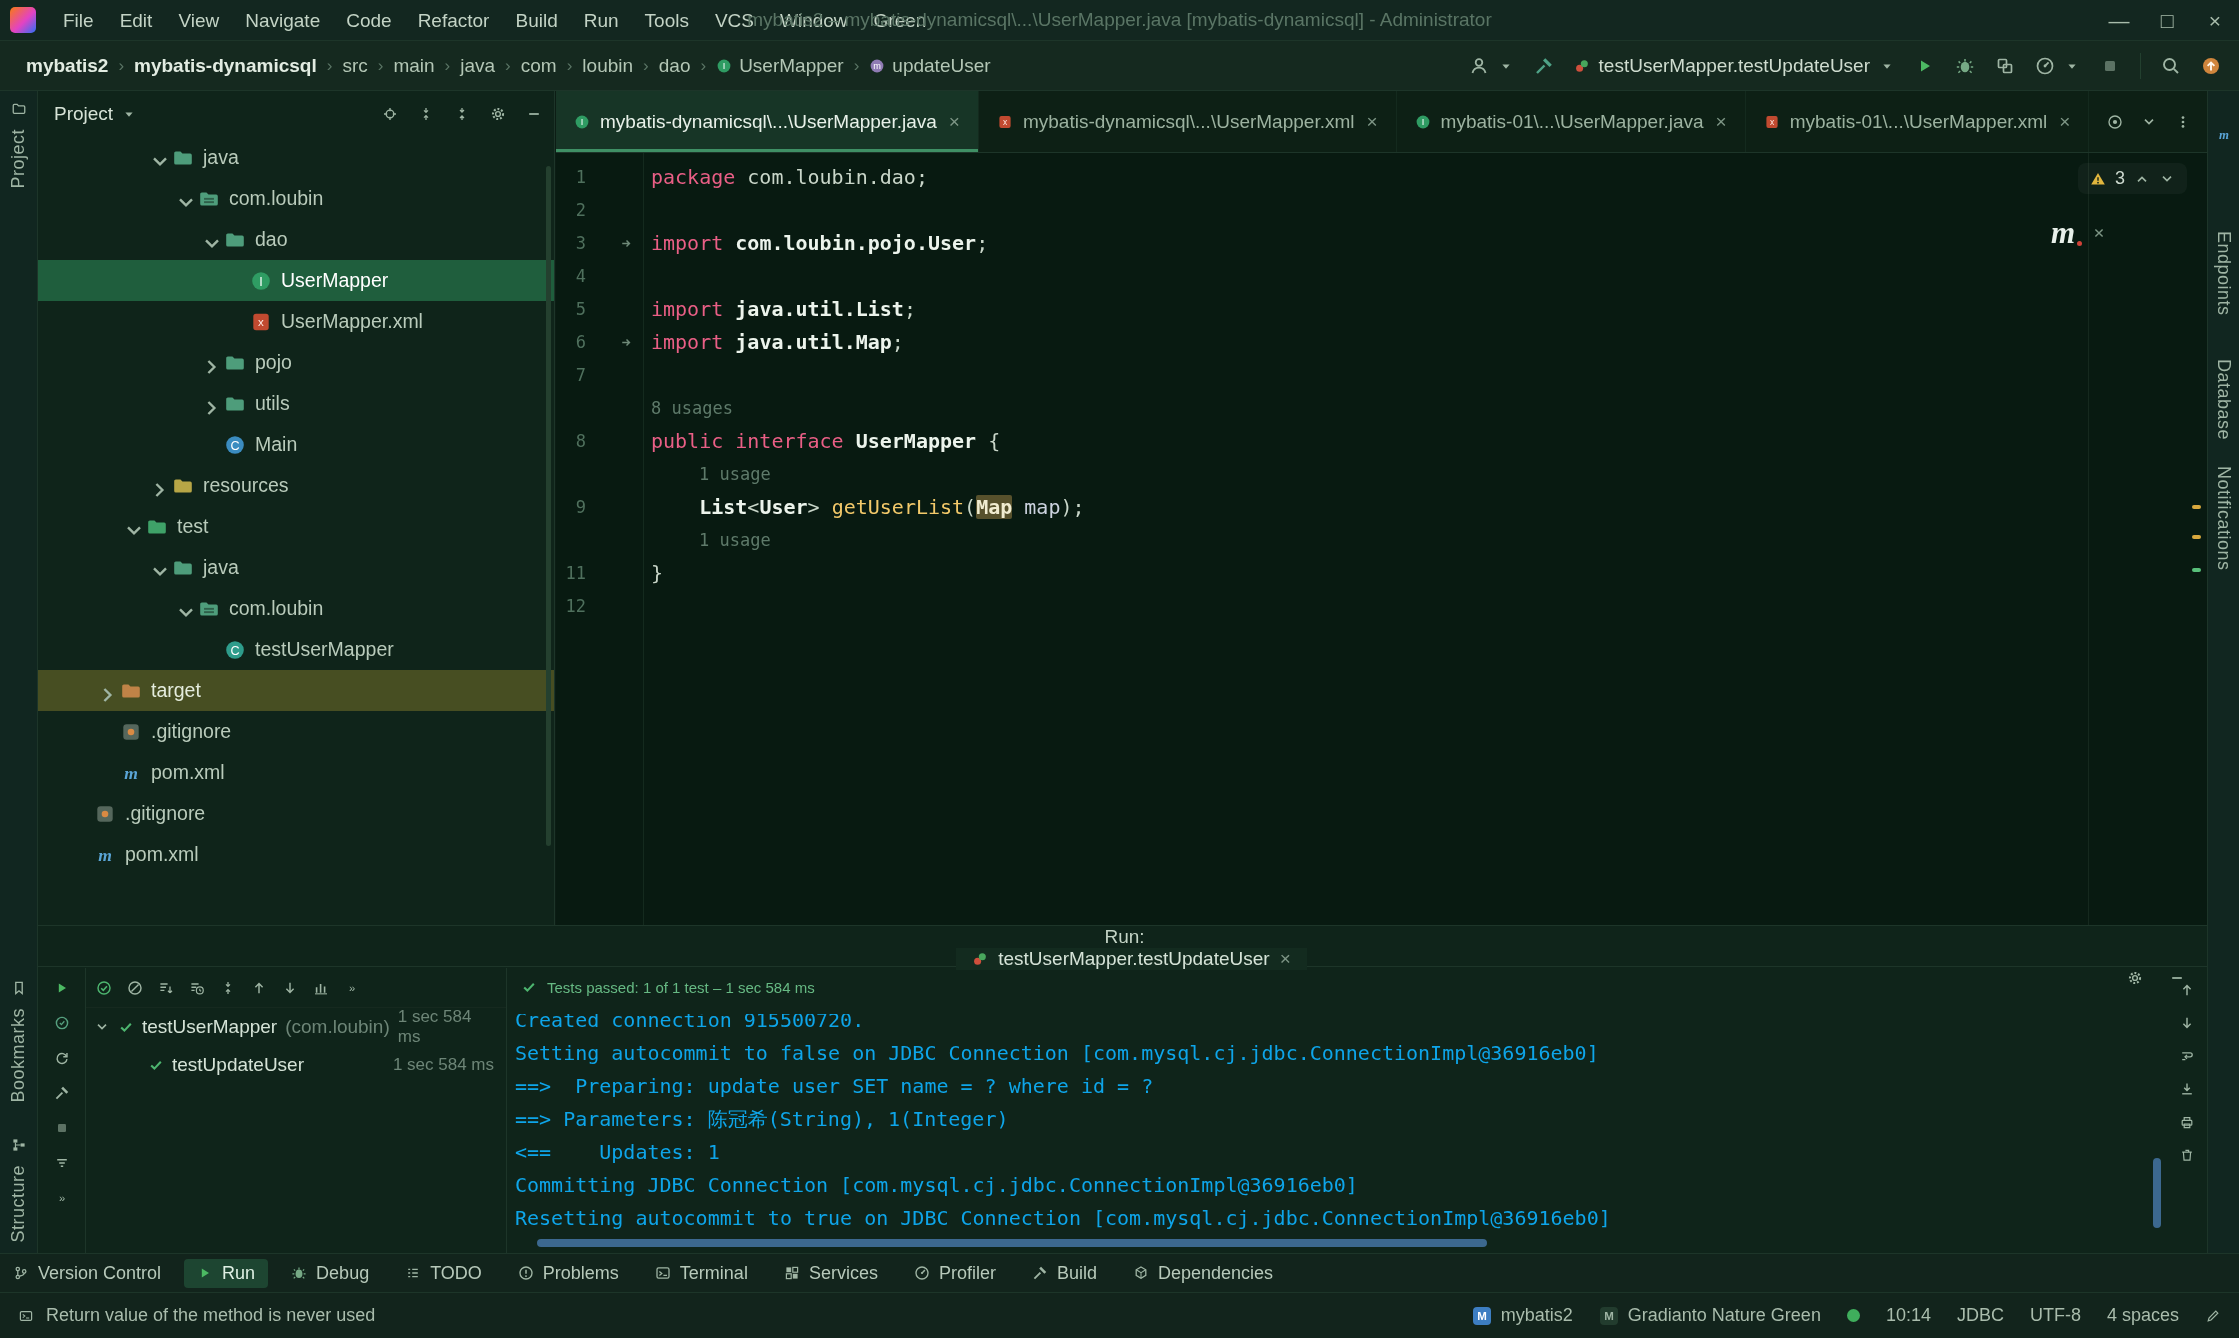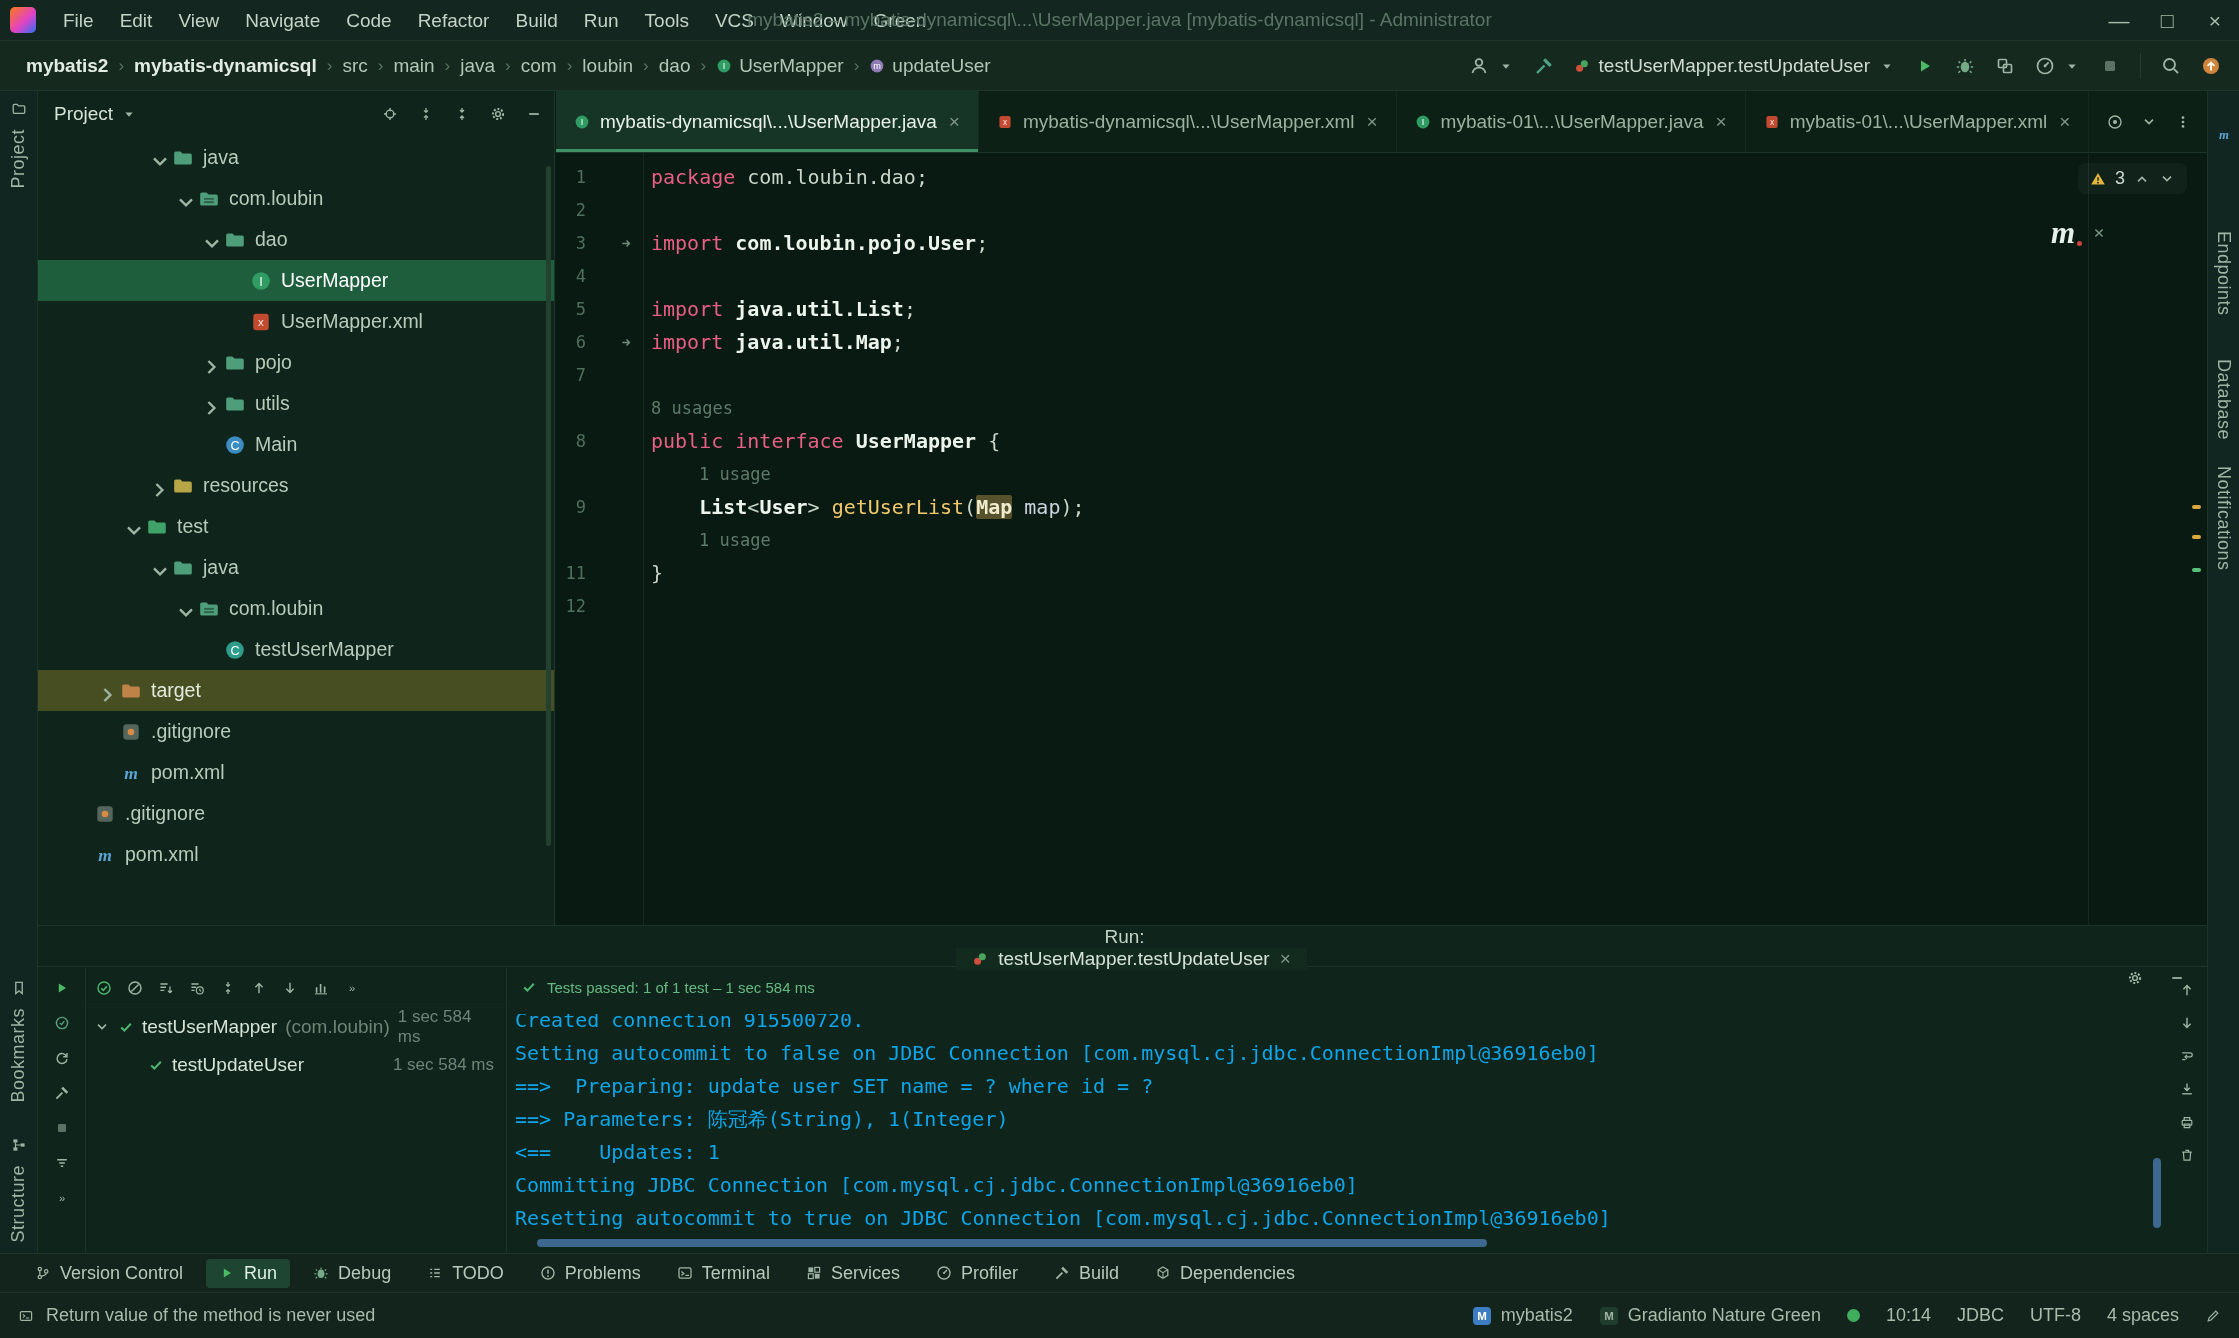--- a/index.html
+++ b/index.html
@@ -99,21 +99,21 @@
   .test-row .time { margin-left:auto; color:#6d8577; font-size:17px; padding-right:12px; }
   .console { position:absolute; left:469px; top:0; right:40px; bottom:0; overflow:hidden; }
   .tests-status { position:absolute; top:0; left:14px; height:38px; display:flex; align-items:center; gap:10px; font-size:15px; color:#66b983; }
   .console-lines { position:absolute; top:46px; left:8px; right:36px; bottom:14px; overflow:hidden; font-family:"DejaVu Sans Mono",monospace; font-size:20px; line-height:33px; color:#0ea5e9; white-space:pre; }
   .console-lines .cline:first-child { margin-top:-10px; }
   .console-vscroll { position:absolute; right:6px; top:190px; width:8px; height:70px; background:#3c688f; border-radius:4px; }
   .console-hscroll { position:absolute; left:30px; bottom:6px; width:950px; height:8px; background:#3c688f; border-radius:4px; }
   .run-right-icons { position:absolute; right:0; top:0; bottom:0; width:40px; display:flex; flex-direction:column; align-items:center; padding-top:14px; gap:17px; }
 
   
-  .bottom-bar { position:absolute; left:0; right:0; top:1253px; height:39px; background:#12241c; border-top:1px solid #1d3529; display:flex; align-items:center; padding-left:22px; gap:10px; }
+  .bottom-bar { position:absolute; left:0; right:0; top:1253px; height:39px; background:#12241c; border-top:1px solid #1d3529; display:flex; align-items:center; gap:10px; }
   .bb-item { display:flex; align-items:center; gap:9px; padding:4px 13px; border-radius:4px; font-size:18px; color:#b7c9ba; }
   .bb-item.active { background:#1d4531; color:#dff0e4; }
 
   
   .status-bar { position:absolute; left:0; right:0; top:1292px; height:46px; background:#12241c; border-top:1px solid #1d3529; display:flex; align-items:center; padding:0 18px; font-size:18px; color:#a9bcac; }
   .sb-left { display:flex; align-items:center; gap:12px; }
   .sb-right { margin-left:auto; display:flex; align-items:center; gap:26px; }
   .sb-chip { display:flex; align-items:center; gap:9px; }
   .sb-dot { width:13px; height:13px; border-radius:50%; background:#3fae5c; }
 </style>

